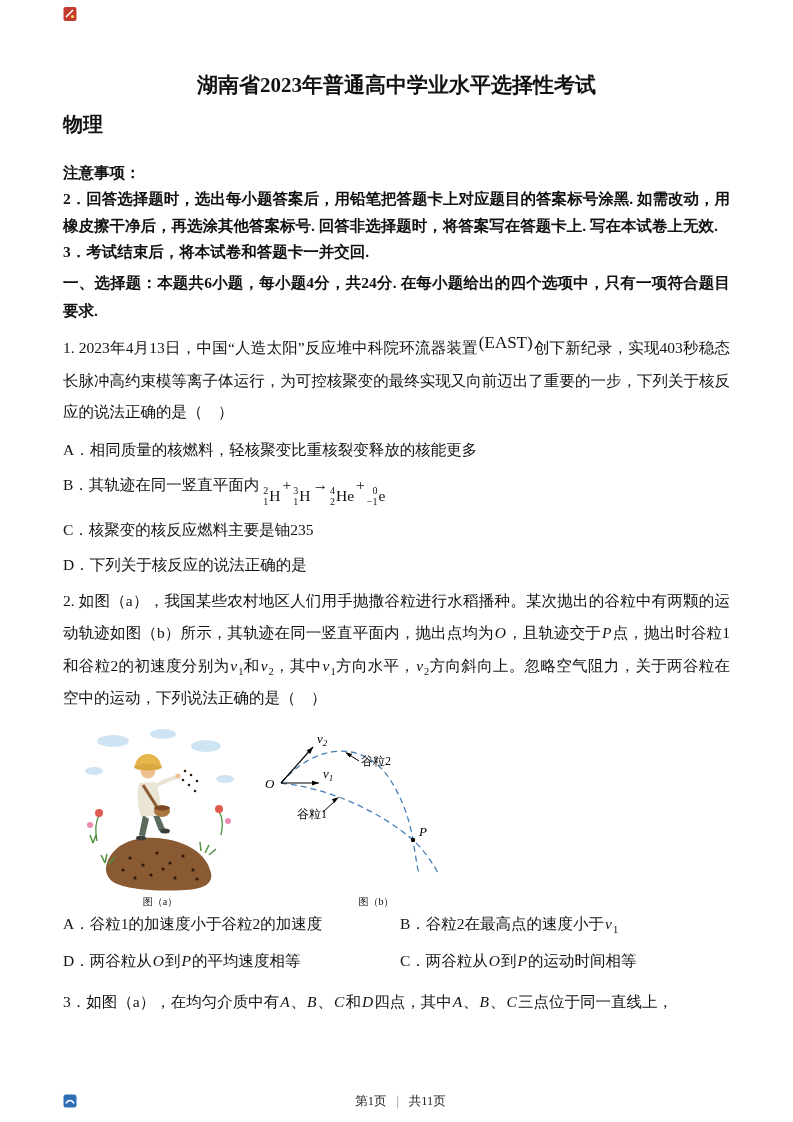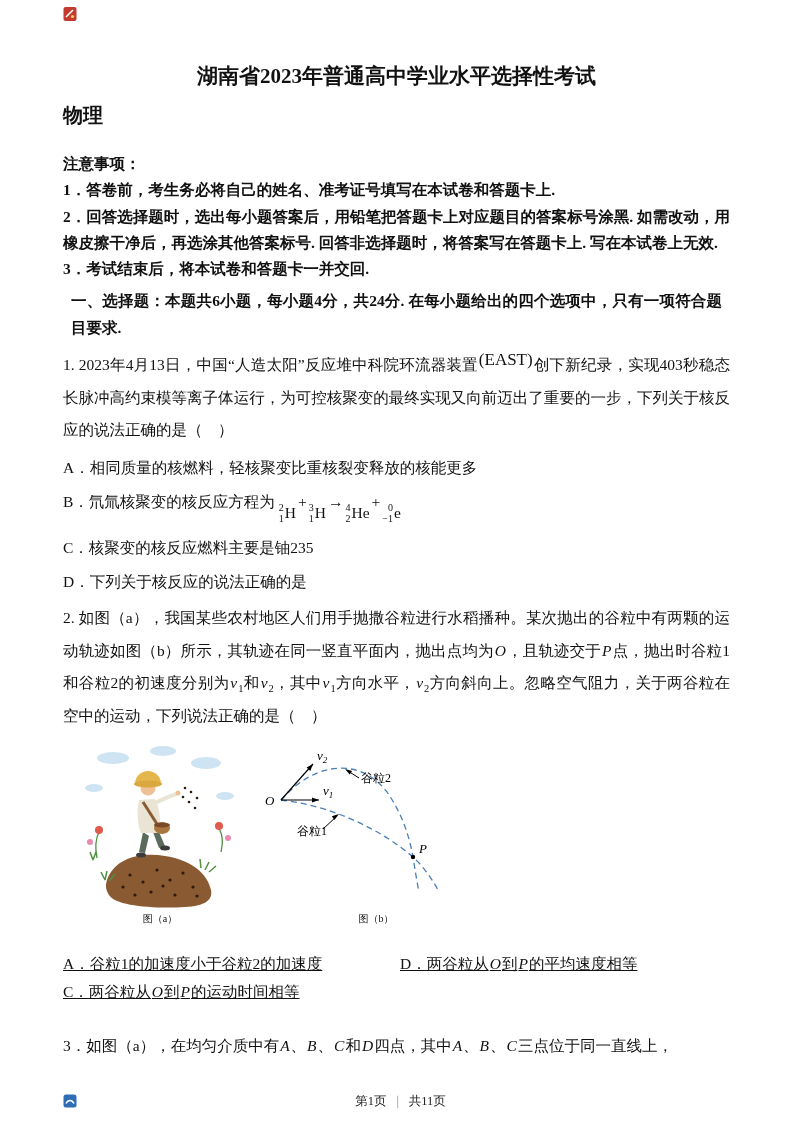--- a/index.html
+++ b/index.html
@@ -1,41 +1,41 @@
 <!DOCTYPE html>
 <html><head>
 <meta charset="utf-8">
 <style>
   html,body{margin:0;padding:0;background:#ffffff;}
   .page{position:relative;width:793px;height:1122px;margin:0 auto;background:#fff;
         font-family:"Liberation Serif","DejaVu Serif",serif;color:#111;
-        box-sizing:border-box;padding:8px 63px;overflow:hidden;font-size:15.5px;border-radius:29px;}
+        box-sizing:border-box;padding:17px 63px;overflow:hidden;font-size:15.5px;border-radius:29px;}
   .corner-logo{position:absolute;top:6px;left:63px;}
   .title{font-size:21px;font-weight:bold;text-align:center;margin:54px 0 0;}
   .subject{font-size:20px;font-weight:bold;margin:12px 0 0;}
   .notice{margin-top:22px;}
   .notice p{margin:0;font-weight:bold;line-height:1.7;text-align:justify;}
-  .section-heading{font-weight:bold;line-height:1.78;margin:4px 8px 0;text-align:justify;}
+  .section-heading{font-weight:bold;line-height:1.78;margin:4px 0 0;text-align:justify;}
   .stem{line-height:2.02;margin:6px 0 0;text-align:justify;}
   .stem-q2{line-height:2.08;margin-top:9px;}
   .option{margin:12px 0 0;line-height:1.45;}
   .var{font-family:"Liberation Serif",serif;font-style:italic;padding:0 1px;}
   sub{font-size:10.5px;}
   .east{font-size:17px;position:relative;top:-5px;padding:0 1px;margin-top:36px;}
   .formula{margin-left:4px;white-space:nowrap;}
   .formula .op{padding:0 2px;}
   .nuclide{display:inline-flex;align-items:center;vertical-align:-4px;}
   .prescript{display:inline-flex;flex-direction:column;align-items:flex-end;
              font-size:10px;line-height:1.1;margin-right:1px;}
   .figure-row{display:flex;align-items:flex-end;gap:26px;margin:6px 0 0 22px;}
   figure{margin:0;display:flex;flex-direction:column;align-items:center;}
   figcaption{font-size:10px;margin-top:2px;}
-  .opt-grid{display:grid;grid-template-columns:337px auto;row-gap:5px;margin-top:27px;text-decoration:underline;}
+  .opt-grid{display:grid;grid-template-columns:337px auto;row-gap:13px;margin-top:4px;}
   .opt-grid p{margin:0;line-height:1.45;}
-  .q3{margin-top:31px;line-height:1.6;text-align:justify;}
+  .q3{margin-top:17px;line-height:1.6;text-align:justify;}
   .footer{position:absolute;left:4px;bottom:12px;width:100%;text-align:center;font-size:12.5px;color:#222;}
   .footer .sep{color:#999;padding:0 5px;}
   .footer-logo{position:absolute;left:63px;bottom:10px;}
   .svg-it{font-family:"Liberation Serif",serif;font-style:italic;font-size:13px;fill:#000;}
   .svg-cn{font-size:12px;fill:#000;font-family:"Liberation Serif",serif;}
 </style>
 </head>
 <body>
 
 <div class="page">
@@ -46,33 +46,32 @@
       <path d="M3,11 L10,4" stroke="#ffffff" stroke-width="1.6" fill="none"></path>
       <circle cx="9.5" cy="10.5" r="1.6" fill="#f4d35e"></circle>
     </svg>
   </div>
 
   <h1 class="title">湖南省2023年普通高中学业水平选择性考试</h1>
   <h2 class="subject">物理</h2>
 
   <div class="notice">
     <p>注意事项：</p>
-    <p>1．答卷前，考生务必将自己的姓名、准考证号填写在本试卷和答题卡上.</p>
     <p>2．回答选择题时，选出每小题答案后，用铅笔把答题卡上对应题目的答案标号涂黑. 如需改动，用橡皮擦干净后，再选涂其他答案标号. 回答非选择题时，将答案写在答题卡上. 写在本试卷上无效.</p>
     <p>3．考试结束后，将本试卷和答题卡一并交回.</p>
   </div>
 
   <p class="section-heading">一、选择题：本题共6小题，每小题4分，共24分. 在每小题给出的四个选项中，只有一项符合题目要求.</p>
 
   <div>
     <p class="stem"><span>1. 2023年4月13日，中国“人造太阳”反应堆中科院环流器装置</span><span class="east">(EAST)</span><span>创下新纪录，实现403秒稳态长脉冲高约束模等离子体运行，为可控核聚变的最终实现又向前迈出了重要的一步，下列关于核反应的说法正确的是（　）</span></p>
 
     <p class="option">A．相同质量的核燃料，轻核聚变比重核裂变释放的核能更多</p>
 
-    <p class="option"><span>B．氘氚核聚变的核反应方程为</span><span class="formula"><span class="nuclide">
+    <p class="option"><span>B．其轨迹在同一竖直平面内</span><span class="formula"><span class="nuclide">
             <span class="prescript">
               <span>2</span>
               <span>1</span>
             </span>
             <span>H</span>
           </span><span class="op">+</span><span class="nuclide">
             <span class="prescript">
               <span>3</span>
               <span>1</span>
             </span>
@@ -184,20 +183,21 @@
           <polygon points="78,76 73.4,81.9 70.9,78.2" fill="#000"></polygon>
           <circle cx="152" cy="119" r="2.2" fill="#000"></circle>
           <text class="svg-it" x="158" y="115">P</text>
         </svg>
         <figcaption>图（b）</figcaption>
       </figure>
     </div>
 
     <div class="opt-grid">
       <p>A．谷粒1的加速度小于谷粒2的加速度</p>
+      <p><span>B．谷粒2在最高点的速度小于</span><i class="var">v</i><sub>1</sub></p>
       <p><span>D．两谷粒从</span><i class="var">O</i><span>到</span><i class="var">P</i><span>的平均速度相等</span></p>
       <p><span>C．两谷粒从</span><i class="var">O</i><span>到</span><i class="var">P</i><span>的运动时间相等</span></p>
     </div>
   </div>
 
   <p class="q3"><span>3．如图（a），在均匀介质中有</span><i class="var">A</i><span>、</span><i class="var">B</i><span>、</span><i class="var">C</i><span>和</span><i class="var">D</i><span>四点，其中</span><i class="var">A</i><span>、</span><i class="var">B</i><span>、</span><i class="var">C</i><span>三点位于同一直线上，</span></p>
 
   <div class="footer-logo">
     <svg width="14" height="14" viewBox="0 0 14 14">
       <rect x="0.5" y="0.5" width="13" height="13" rx="2.5" fill="#2f6db5"></rect>

